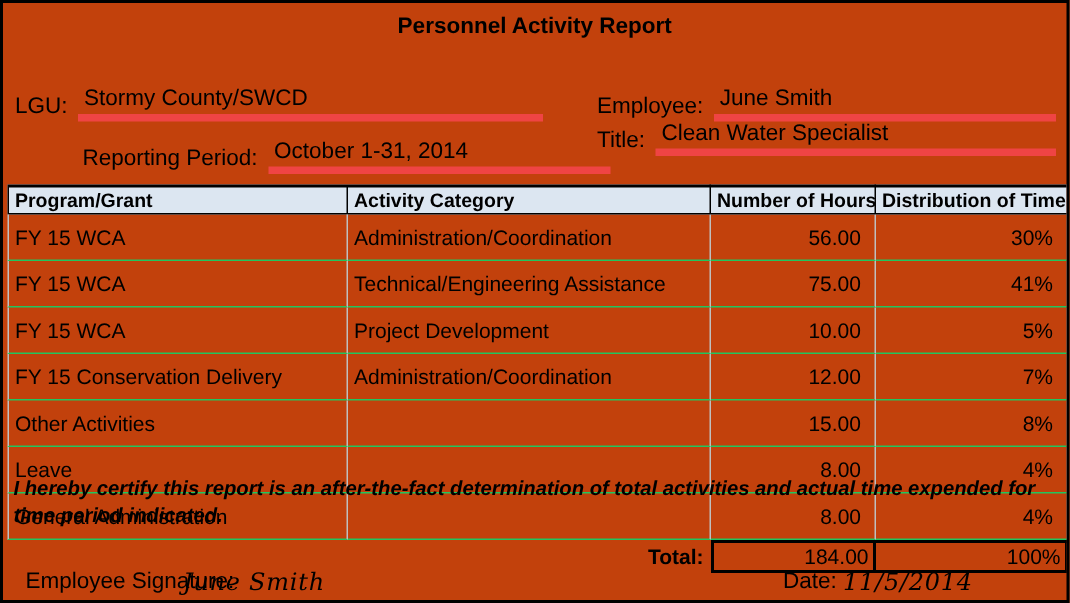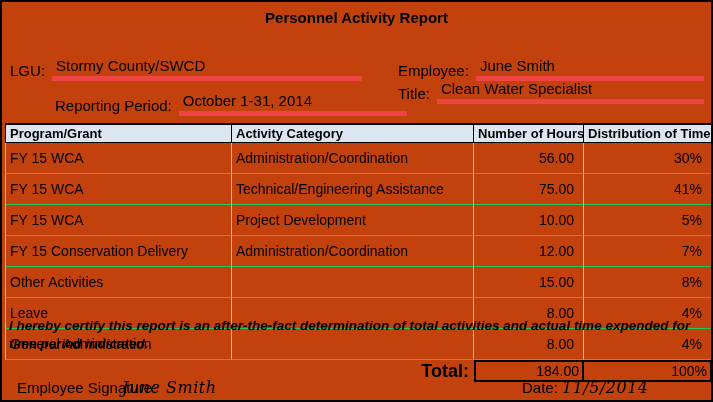--- a/index.html
+++ b/index.html
@@ -40,21 +40,21 @@
   .hcell.num { justify-content:flex-start; }
   .cell {
     border-right:1px solid #bfbfbf; border-bottom:1px solid #22c55e;
     padding:15px 4px; height:19px; white-space:nowrap; display:flex; align-items:center;
   }
   .cell.first { border-left:1px solid #bfbfbf; }
   .cell.num { justify-content:flex-end; padding-right:9px; }
   .trow-spacer { height:22px; border:none; }
   .total-label {
     height:22px; display:flex; align-items:center; justify-content:flex-end;
-    font-weight:bold; padding-right:5px; font-size:18px;
+    font-weight:bold; padding-right:5px; font-size:14px;
   }
   .total-box {
     height:22px; display:flex; align-items:center; justify-content:flex-end;
     padding-right:3px; font-size:14px; border:2px solid #000;
   }
   .total-box.dist { border-left:0; }
   
   .certify {
     position:absolute; top:315px; left:7px; width:699px;
     font-weight:bold; font-style:italic; font-size:13.5px; line-height:18px;

